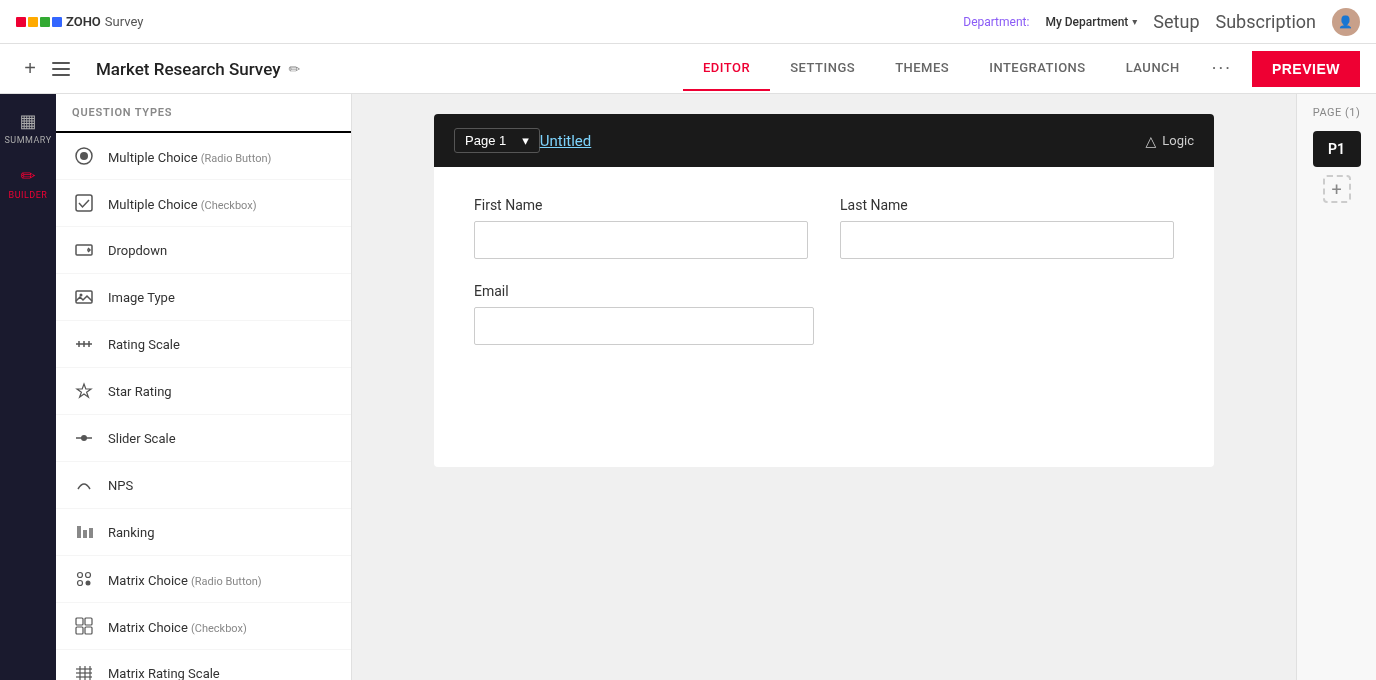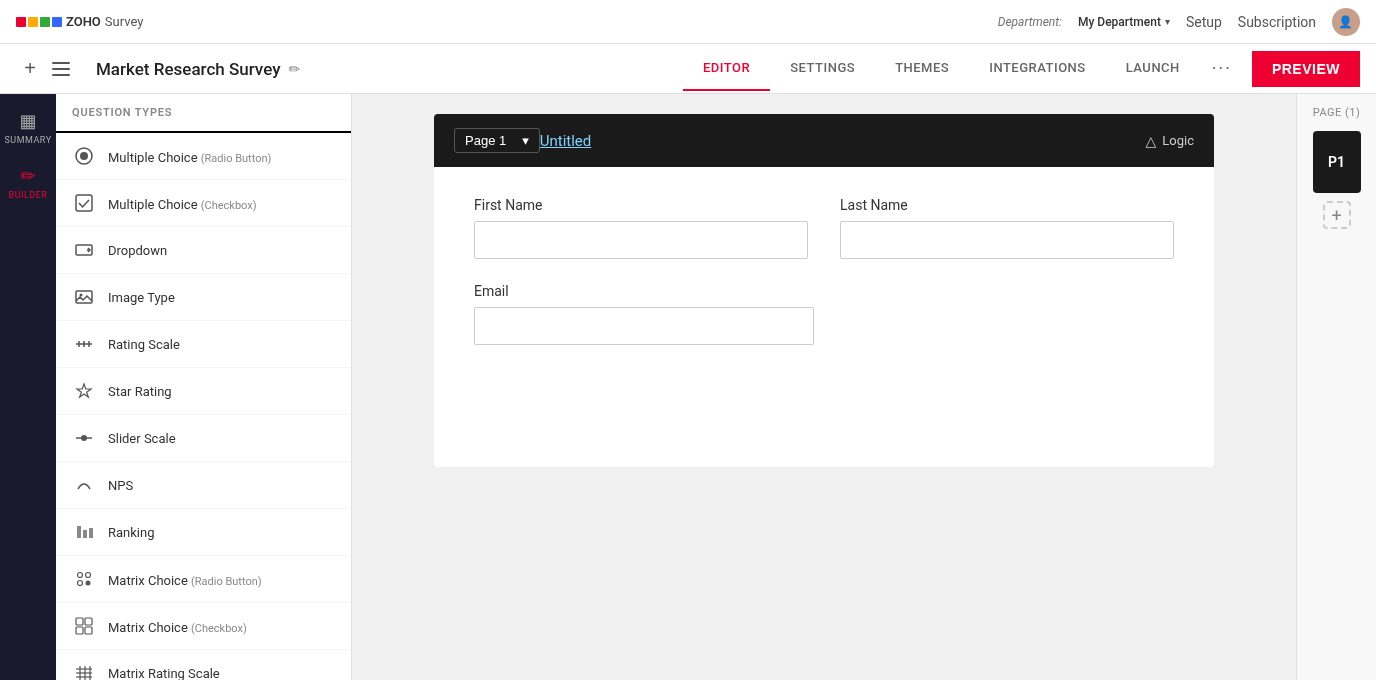--- a/index.html
+++ b/index.html
@@ -21,24 +21,24 @@
     .zoho-logo { display: flex; align-items: center; gap: 4px; }
     .logo-box { display: flex; gap: 2px; }
     .logo-sq { width: 10px; height: 10px; border-radius: 1px; }
     .logo-sq.red { background: #e03; }
     .logo-sq.yellow { background: #fa0; }
     .logo-sq.green { background: #3a3; }
     .logo-sq.blue { background: #36f; }
     .logo-text { font-size: 13px; font-weight: 600; color: #333; }
     .logo-survey { font-size: 13px; color: #555; }
     .top-nav-right { display: flex; align-items: center; gap: 16px; }
-    .dept-label { font-size: 12px; color: #737373; font-style: italic; }
+    .dept-label { font-size: 12px; color: #8b5cf6; }
     .dept-value { font-size: 12px; color: #333; font-weight: 500; display: flex; align-items: center; gap: 4px; }
     .chevron-down { font-size: 10px; color: #555; }
-    .nav-link { font-size: 14px; color: #555; cursor: pointer; }
+    .nav-link { font-size: 18px; color: #555; cursor: pointer; }
     .avatar { width: 28px; height: 28px; border-radius: 50%; background: #c8a08a; overflow: hidden; display: flex; align-items: center; justify-content: center; font-size: 12px; color: #fff; }
 
     
     .secondary-nav {
       height: 50px;
       background: #fff;
       border-bottom: 1px solid #e0e0e0;
       display: flex;
       align-items: center;
       padding: 0 16px;
@@ -160,21 +160,21 @@
       border-left: 1px solid #e0e0e0;
       display: flex;
       flex-direction: column;
       align-items: center;
       padding-top: 12px;
       gap: 8px;
     }
     .page-label { font-size: 11px; color: #888; text-transform: uppercase; letter-spacing: 0.5px; margin-bottom: 4px; }
     .p1-btn {
       width: 48px;
-      height: 62px;
+      height: 36px;
       background: #1a1a1a;
       color: #fff;
       display: flex;
       align-items: center;
       justify-content: center;
       font-size: 14px;
       font-weight: 600;
       border-radius: 4px;
       cursor: pointer;
     }

